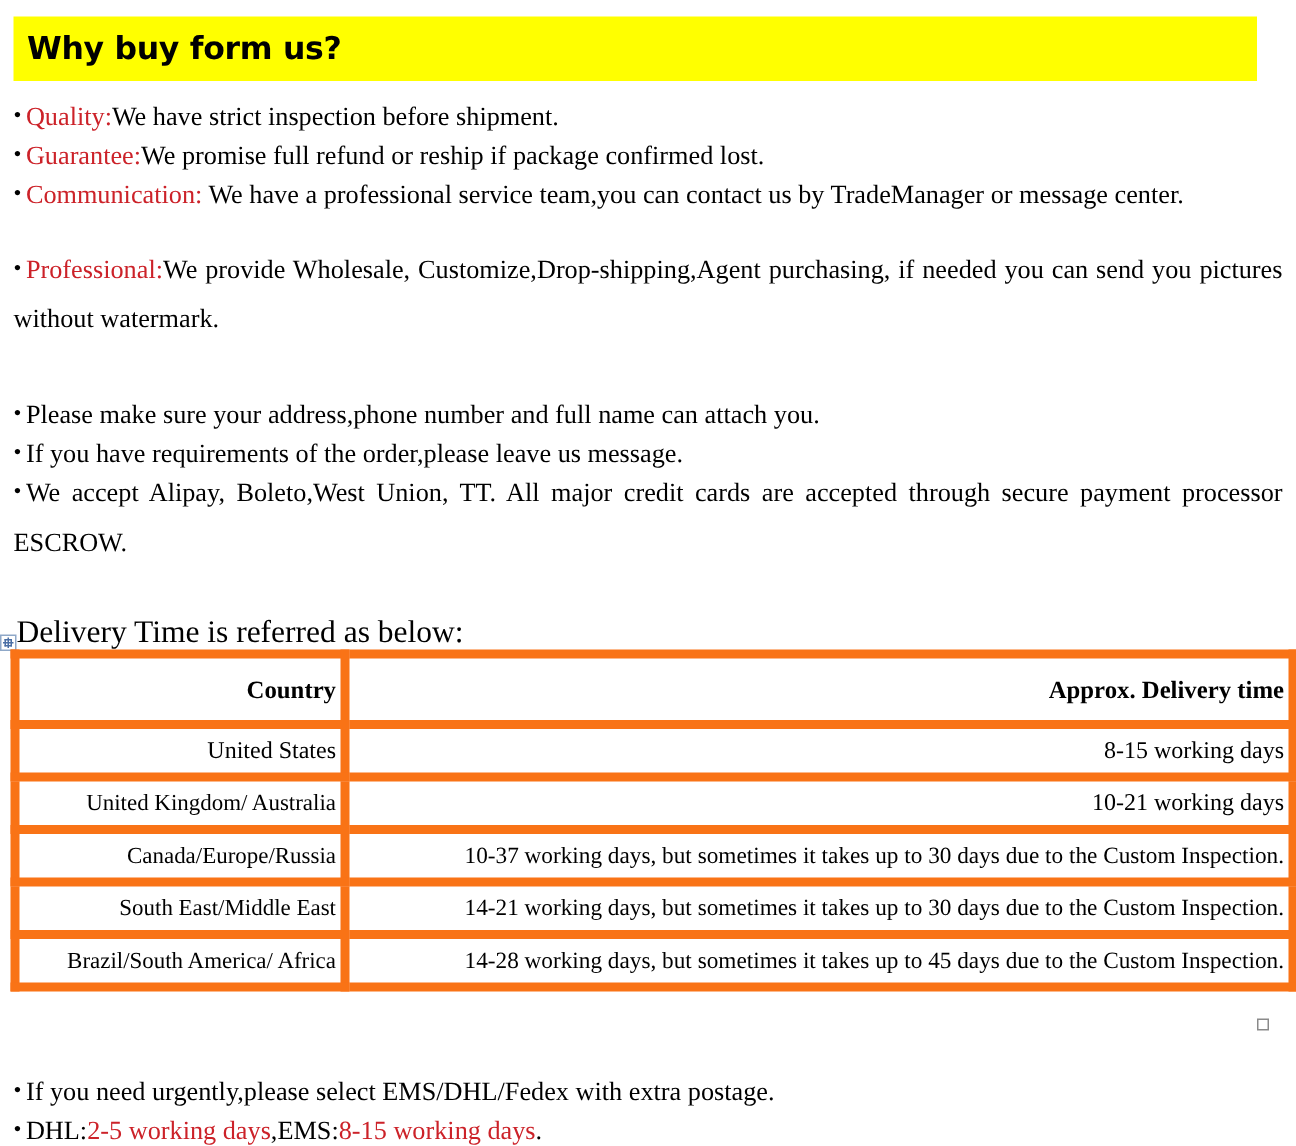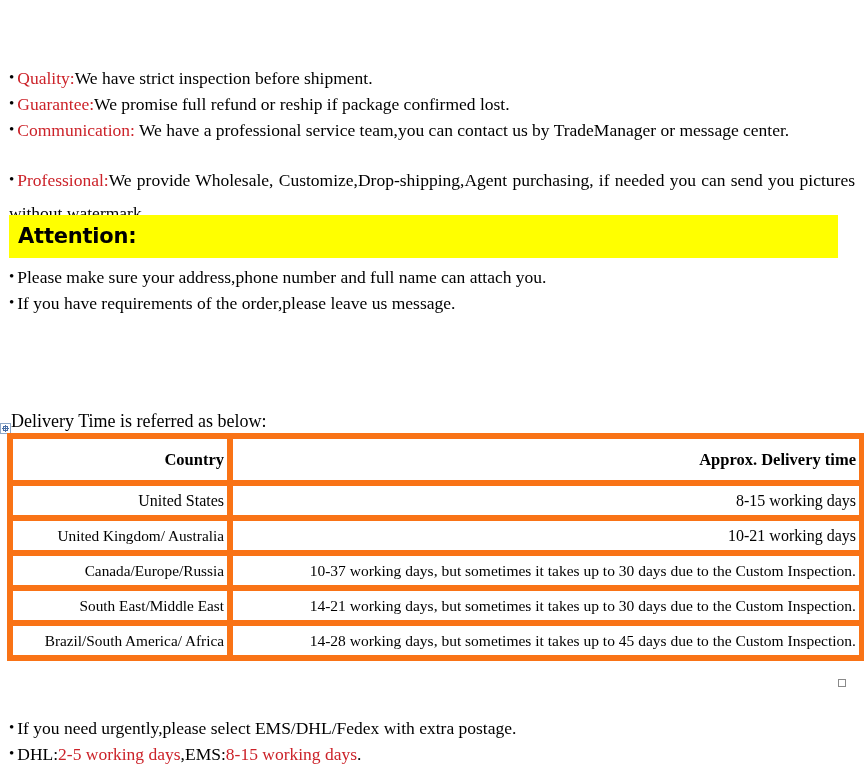--- a/index.html
+++ b/index.html
@@ -79,21 +79,21 @@
 
   #p-attn1 { top: 260px; }
   #p-attn2 { top: 286px; }
   #p-attn3 { top: 312px; }
 
   #p-delivery-intro {
     position: absolute;
     left: 11px;
     top: 410px;
     width: 700px;
-    font-size: 18px;
+    font-size: 21px;
     line-height: 22px;
     text-align: left;
   }
 
   #p-ship1 { top: 685px; }
   #p-ship2 { top: 711px; }
   #p-ship3 { top: 737px; }
 
   
   .tbl-wrap {
@@ -178,49 +178,52 @@
     border: 1px solid #8a8a8a;
     background: #ffffff;
     box-sizing: border-box;
   }
 </style>
 </head>
 <body>
 
 <div class="page">
 
+  <div class="section-header" id="hdr-why">
+    <span class="htext">Why buy form us?</span>
+  </div>
 
   <div class="para" id="p-quality">
     <span class="bullet">•</span><span class="kw">Quality:</span><span>We have strict inspection before shipment.</span>
   </div>
 
   <div class="para" id="p-guarantee">
     <span class="bullet">•</span><span class="kw">Guarantee:</span><span>We promise full refund or reship if package confirmed lost.</span>
   </div>
 
   <div class="para para-last-line-left" id="p-communication">
     <span class="bullet">•</span><span class="kw">Communication:</span><span> We have a professional service team,you can contact us by TradeManager or message center.</span>
   </div>
 
   <div class="para para-last-line-left" id="p-professional">
     <span class="bullet">•</span><span class="kw">Professional:</span><span>We provide Wholesale, Customize,Drop-shipping,Agent purchasing, if needed you can send you pictures without watermark.</span>
   </div>
 
-  <div class="section-header" id="hdr-attn">
-    <span class="htext">Attention:</span>
-  </div>
 
   <div class="para para-last-line-left" id="p-attn1">
     <span class="bullet">•</span><span>Please make sure your address,phone number and full name can attach you.</span>
   </div>
 
   <div class="para para-last-line-left" id="p-attn2">
     <span class="bullet">•</span><span>If you have requirements of the order,please leave us message.</span>
   </div>
 
+  <div class="para para-last-line-left" id="p-attn3">
+    <span class="bullet">•</span><span>We accept Alipay, Boleto,West Union, TT. All major credit cards are accepted through secure payment processor ESCROW.</span>
+  </div>
 
 
   <div id="p-delivery-intro">Delivery Time is referred as below:</div>
 
   <div class="move-handle">
     <span class="tick t1"></span>
     <span class="tick t2"></span>
     <span class="tick t3"></span>
     <span class="tick t4"></span>
   </div>

